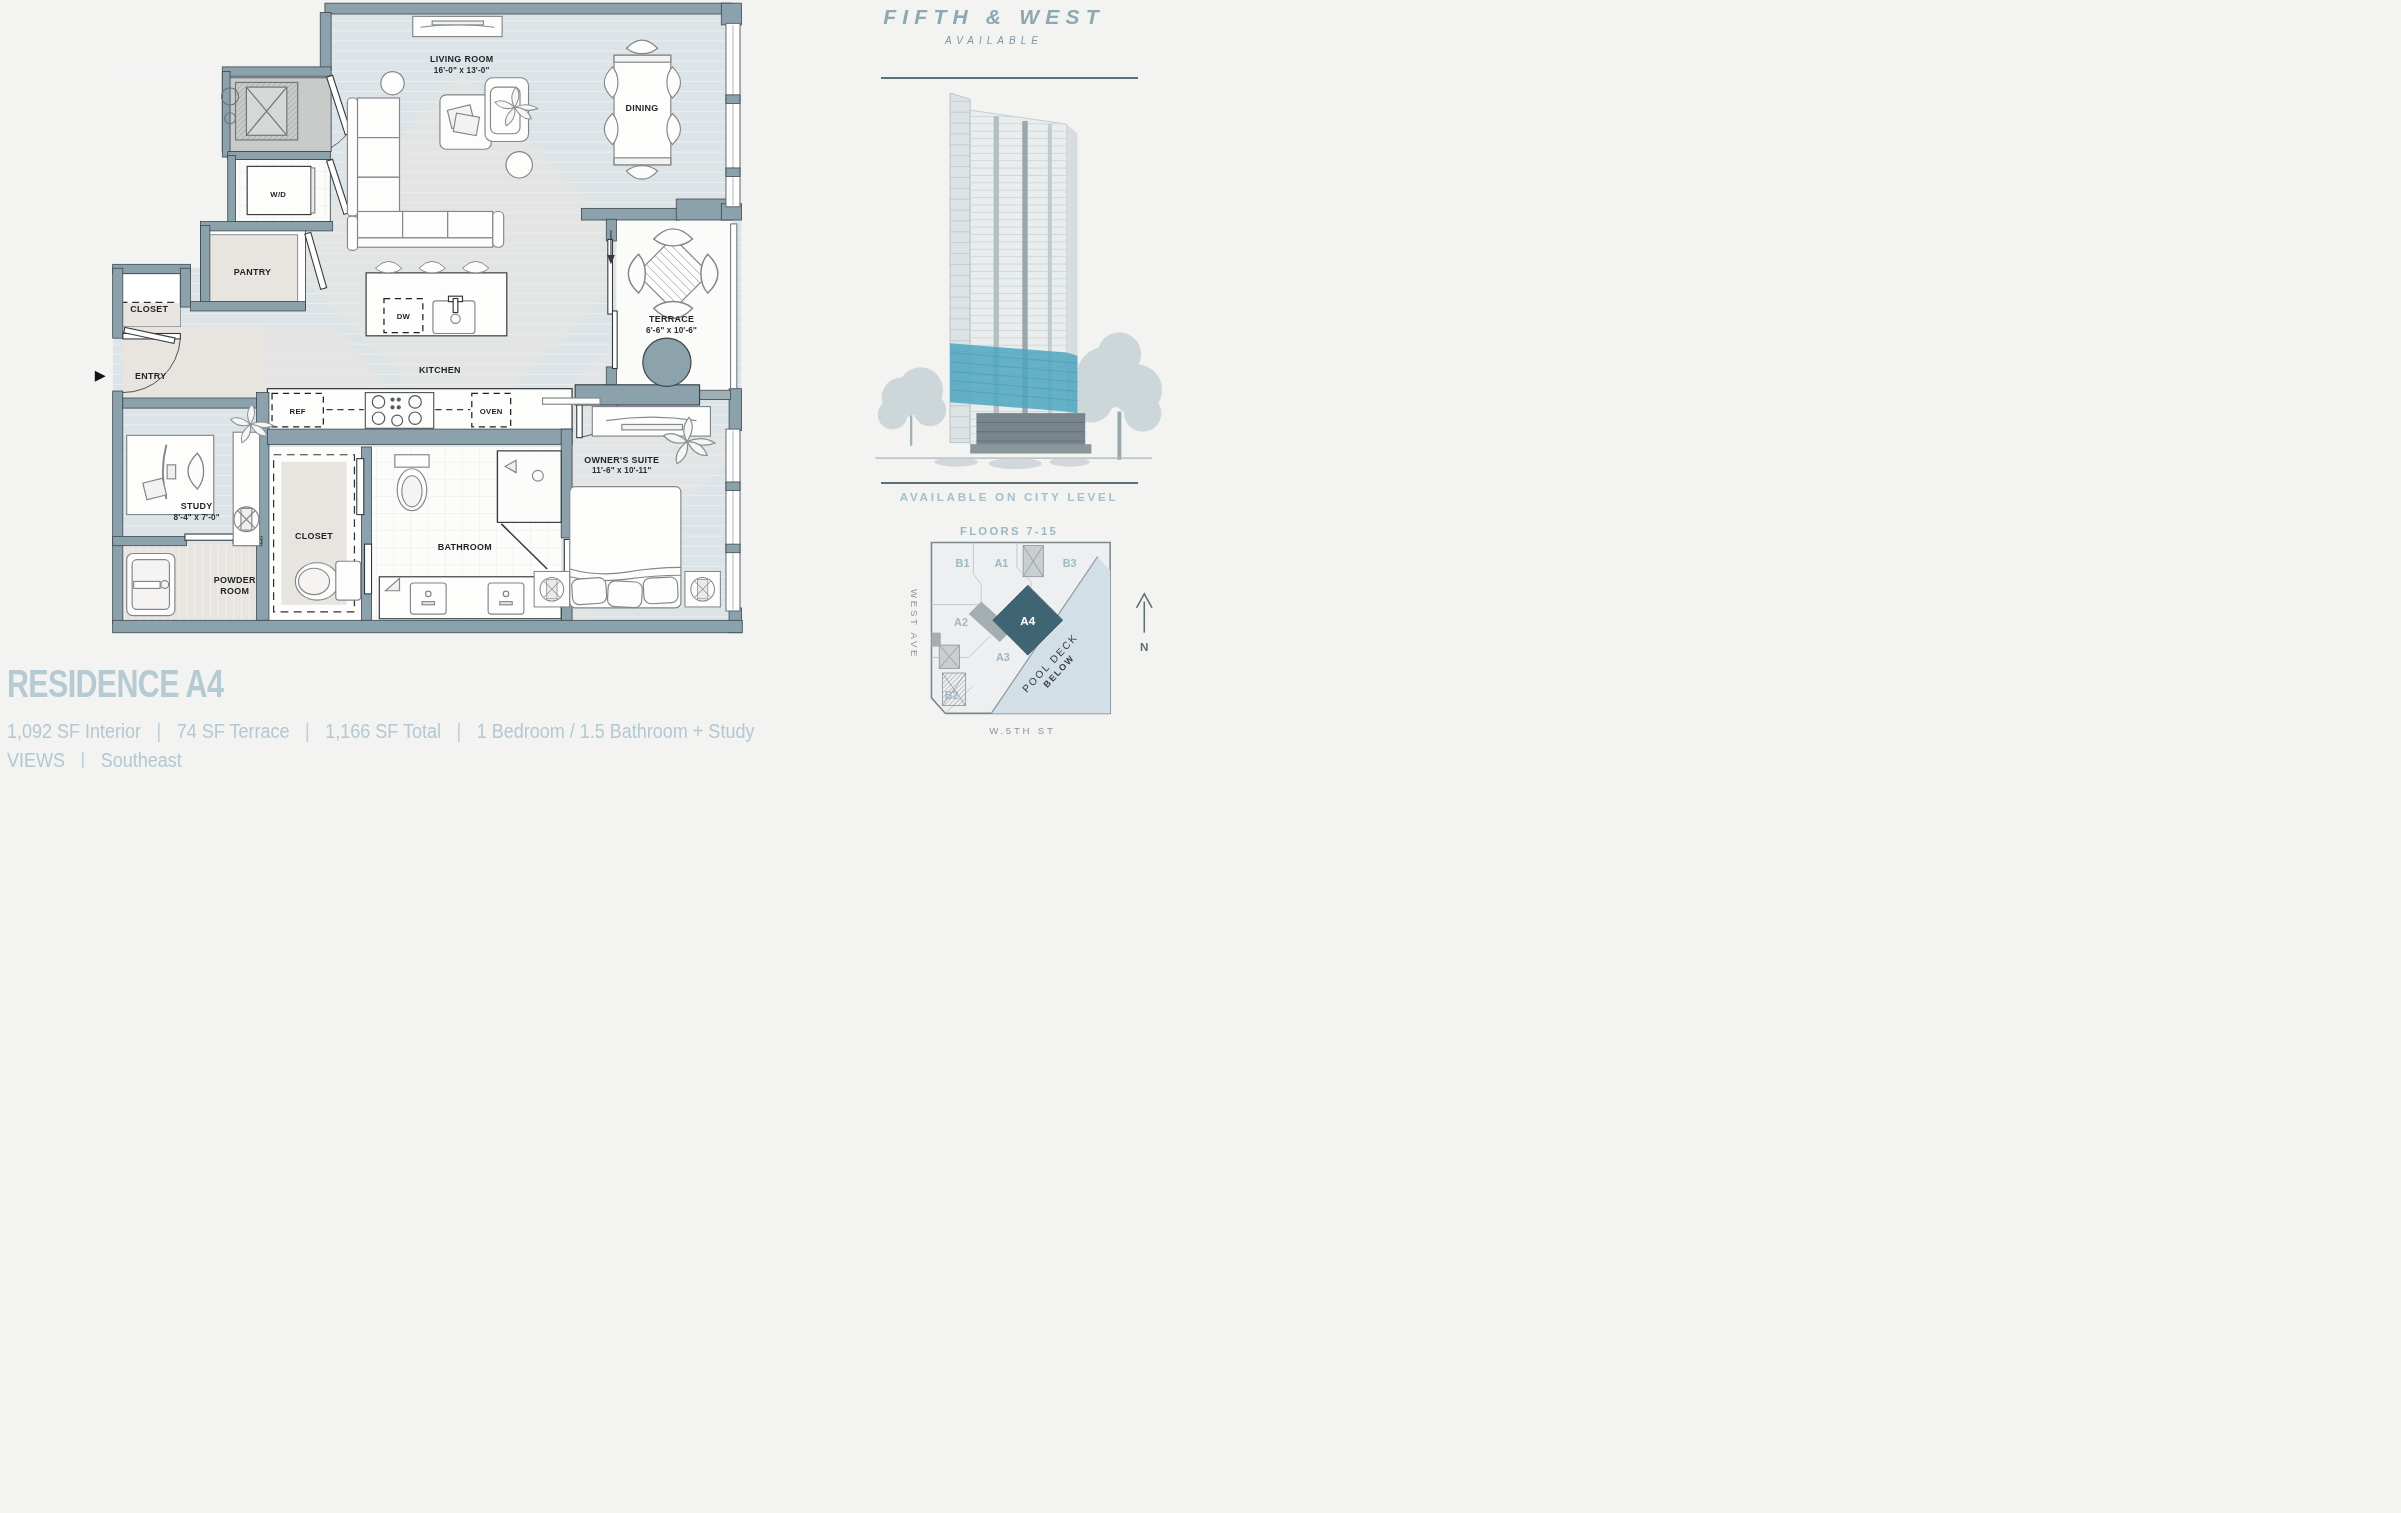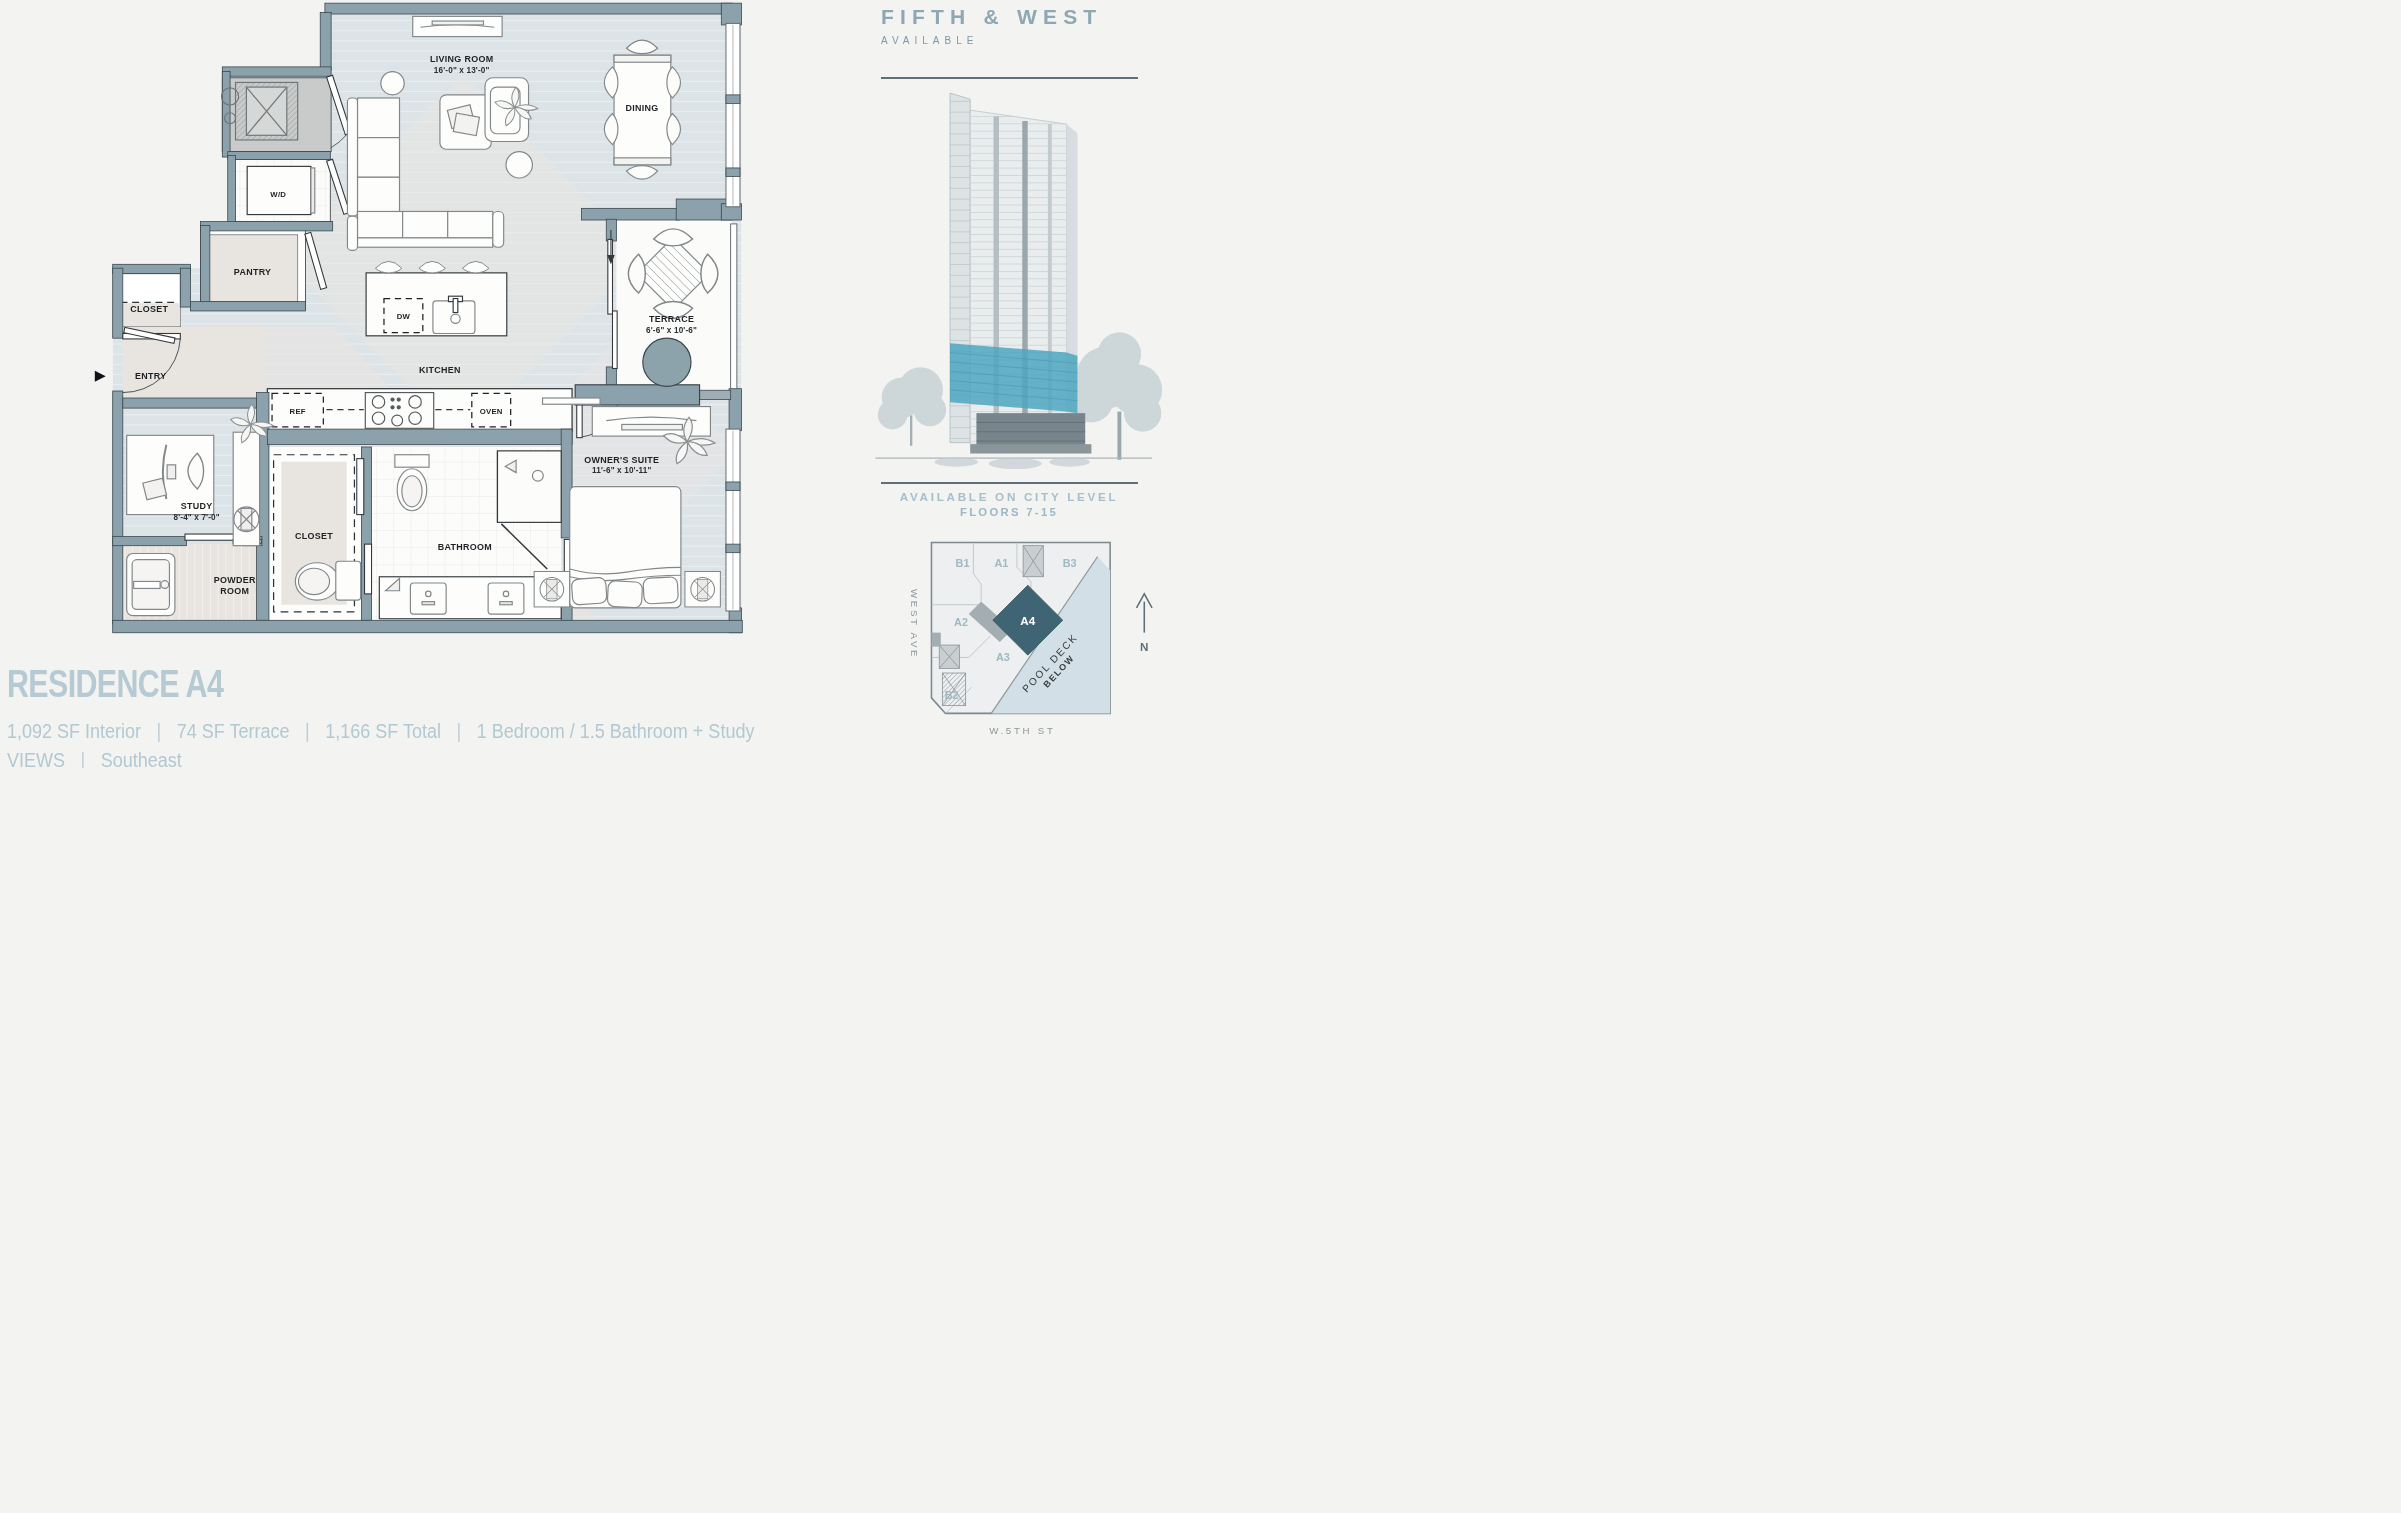--- a/index.html
+++ b/index.html
@@ -3,27 +3,27 @@
 <meta charset="utf-8">
 <style>
   html,body{margin:0;padding:0;background:#f3f3f2;}
   .page{position:relative;width:1201px;height:768px;background:#f3f3f2;overflow:hidden;
         font-family:"Liberation Sans","DejaVu Sans",sans-serif;}
   svg text{font-family:"Liberation Sans","DejaVu Sans",sans-serif;}
   .rlabel{font-size:11.5px;font-weight:700;fill:#1d2123;letter-spacing:.4px;text-anchor:middle;}
   .rdim{font-size:10.5px;font-weight:700;fill:#2a2e30;letter-spacing:.2px;text-anchor:middle;}
   .fixlabel{font-size:10px;font-weight:700;fill:#1d2123;letter-spacing:.3px;text-anchor:middle;}
   
-  .brand{position:absolute;left:881px;top:4.7px;width:280px;}
+  .brand{position:absolute;left:854px;top:4.7px;width:280px;text-align:center;font-style:italic;}
   .brand .name{font-size:21px;font-weight:700;letter-spacing:6.2px;color:#8ea8b3;white-space:nowrap;}
   .brand .sub{margin-top:6.2px;font-size:10px;font-weight:400;letter-spacing:5px;color:#7e99a4;}
   .divider{position:absolute;left:881px;width:257px;height:1.6px;background:#5d6f78;}
   .avail{position:absolute;left:869px;top:490px;width:280px;text-align:center;}
   .avail .l1{font-size:11.7px;font-weight:700;letter-spacing:2.7px;color:#a6c0cb;}
-  .avail .l2{margin-top:3px;font-size:11.3px;font-weight:700;letter-spacing:2.3px;color:#9cb8c5;}
+  .avail .l2{margin-top:22px;font-size:11.3px;font-weight:700;letter-spacing:2.3px;color:#9cb8c5;}
   
   .info{position:absolute;left:7px;top:662px;width:839px;color:#b2c8d2;}
   .info .title{font-size:39px;font-weight:700;color:#b6cad3;letter-spacing:-0.8px;
                transform:scaleX(.78);transform-origin:left center;white-space:nowrap;}
   .info .stats{margin-top:14px;font-size:20px;transform:scaleX(.9);transform-origin:left center;white-space:nowrap;}
   .info .stats .sep{margin:0 11.7px;color:#bccfd8;}
   .info .views{margin-top:6.2px;font-size:20px;transform:scaleX(.9);transform-origin:left center;}
   .info .views .sep{margin:0 11.7px;color:#bccfd8;}
 </style>
 </head>

